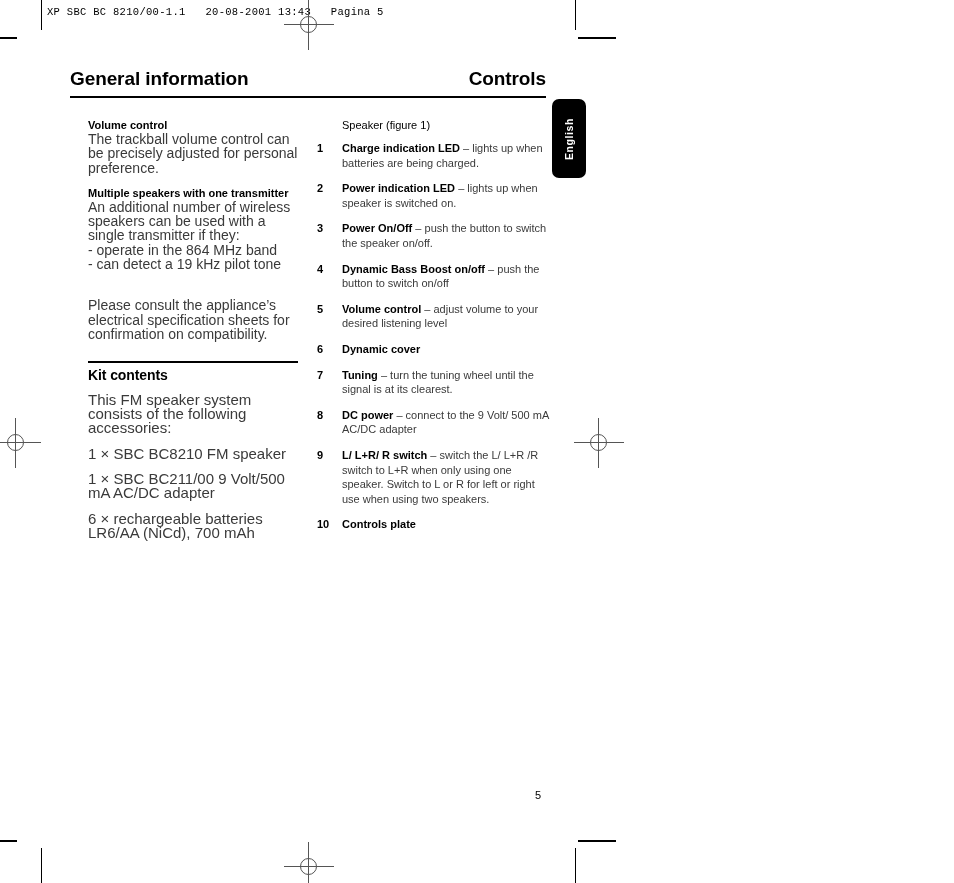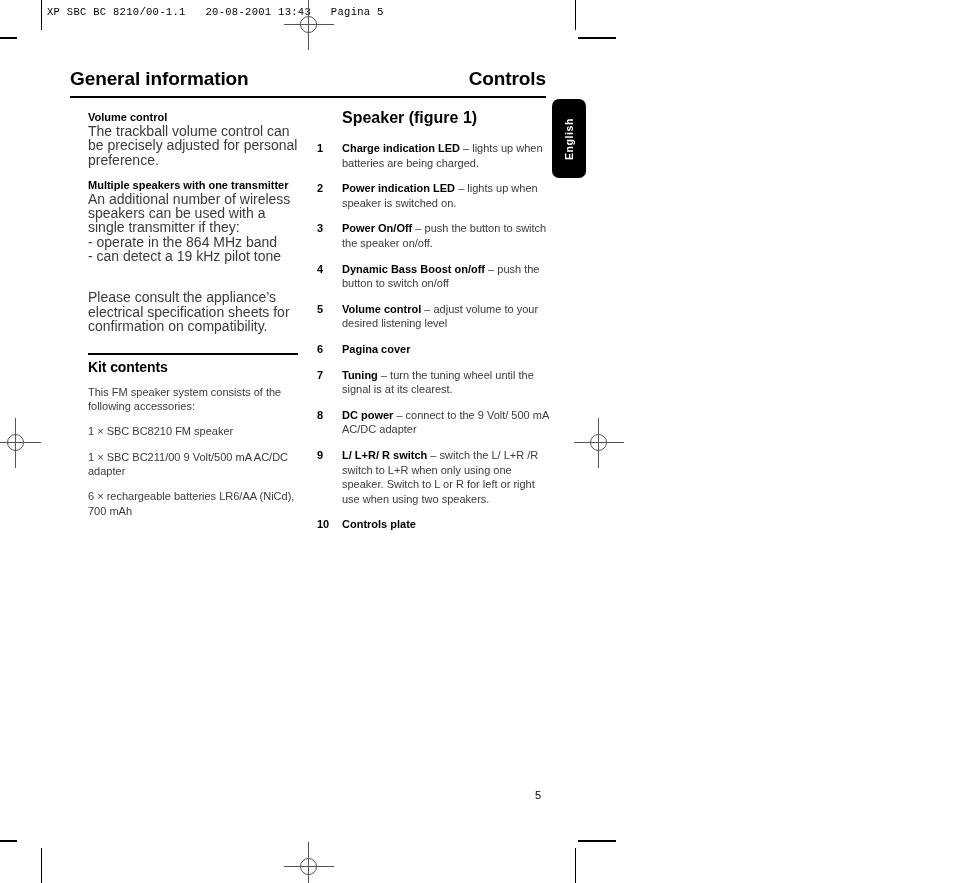--- a/index.html
+++ b/index.html
@@ -108,21 +108,21 @@
     transform: translate(-50%, -50%) rotate(-90deg);
     color: #fff;
     font-size: 10.5px;
     font-weight: bold;
     letter-spacing: 0.6px;
     white-space: nowrap;
   }
 
   .col {
     position: absolute;
-    top: 110px;
+    top: 118px;
   }
   .col-left  { left: 88px;  width: 212px; }
   .col-right { left: 317px; width: 232px; }
 
   .blk { margin: 0 0 11px 0; }
   .blk:last-child { margin-bottom: 0; }
 
   .h-sub {
     font-size: 11px;
     font-weight: bold;
@@ -143,31 +143,31 @@
     background: #000;
     margin: 20px 0 4px 0;
   }
   .h-section {
     font-size: 14px;
     font-weight: bold;
     margin: 0 0 10px 0;
     letter-spacing: -0.1px;
   }
   .kit-item {
-    font-size: 11px;
+    font-size: 15px;
     line-height: 14.3px;
     color: #3a3a3a;
     margin: 0 0 11px 0;
   }
 
   
   .list-head {
-    font-size: 16px;
-    font-weight: bold;
-    margin: 0 0 16px 25px;
+    font-size: 11px;
+    font-weight: normal;
+    margin: 0 0 8px 25px;
     line-height: 15px;
   }
   .li {
     position: relative;
     padding-left: 25px;
     margin: 0 0 11px 0;
     font-size: 11px;
     line-height: 14.6px;
     color: #3a3a3a;
   }
@@ -267,21 +267,21 @@
   </div>
 
   <div class="col col-right">
     <p class="list-head">Speaker (figure 1)</p>
     <div id="controls-list">
         <div class="li"><span class="num">1</span><b>Charge indication LED</b><span> – </span><span>lights up when batteries are being charged.</span></div>
         <div class="li"><span class="num">2</span><b>Power indication LED</b><span> – </span><span>lights up when speaker is switched on.</span></div>
         <div class="li"><span class="num">3</span><b>Power On/Off</b><span> – </span><span>push the button to switch the speaker on/off.</span></div>
         <div class="li"><span class="num">4</span><b>Dynamic Bass Boost on/off</b><span> – </span><span>push the button to switch on/off</span></div>
         <div class="li"><span class="num">5</span><b>Volume control</b><span> – </span><span>adjust volume to your desired listening level</span></div>
-        <div class="li"><span class="num">6</span><b>Pagina cover</b></div>
+        <div class="li"><span class="num">6</span><b>Dynamic cover</b></div>
         <div class="li"><span class="num">7</span><b>Tuning</b><span> – </span><span>turn the tuning wheel until the signal is at its clearest.</span></div>
         <div class="li"><span class="num">8</span><b>DC power</b><span> – </span><span>connect to the 9 Volt/ 500 mA AC/DC adapter</span></div>
         <div class="li"><span class="num">9</span><b>L/ L+R/ R switch</b><span> – </span><span>switch the L/ L+R /R switch to L+R when only using one speaker. Switch to L or R for left or right use when using two speakers.</span></div>
         <div class="li"><span class="num wide">10</span><b>Controls plate</b></div>
       </div>
   </div>
 
   <div class="page-num">5</div>
 </div>
 

